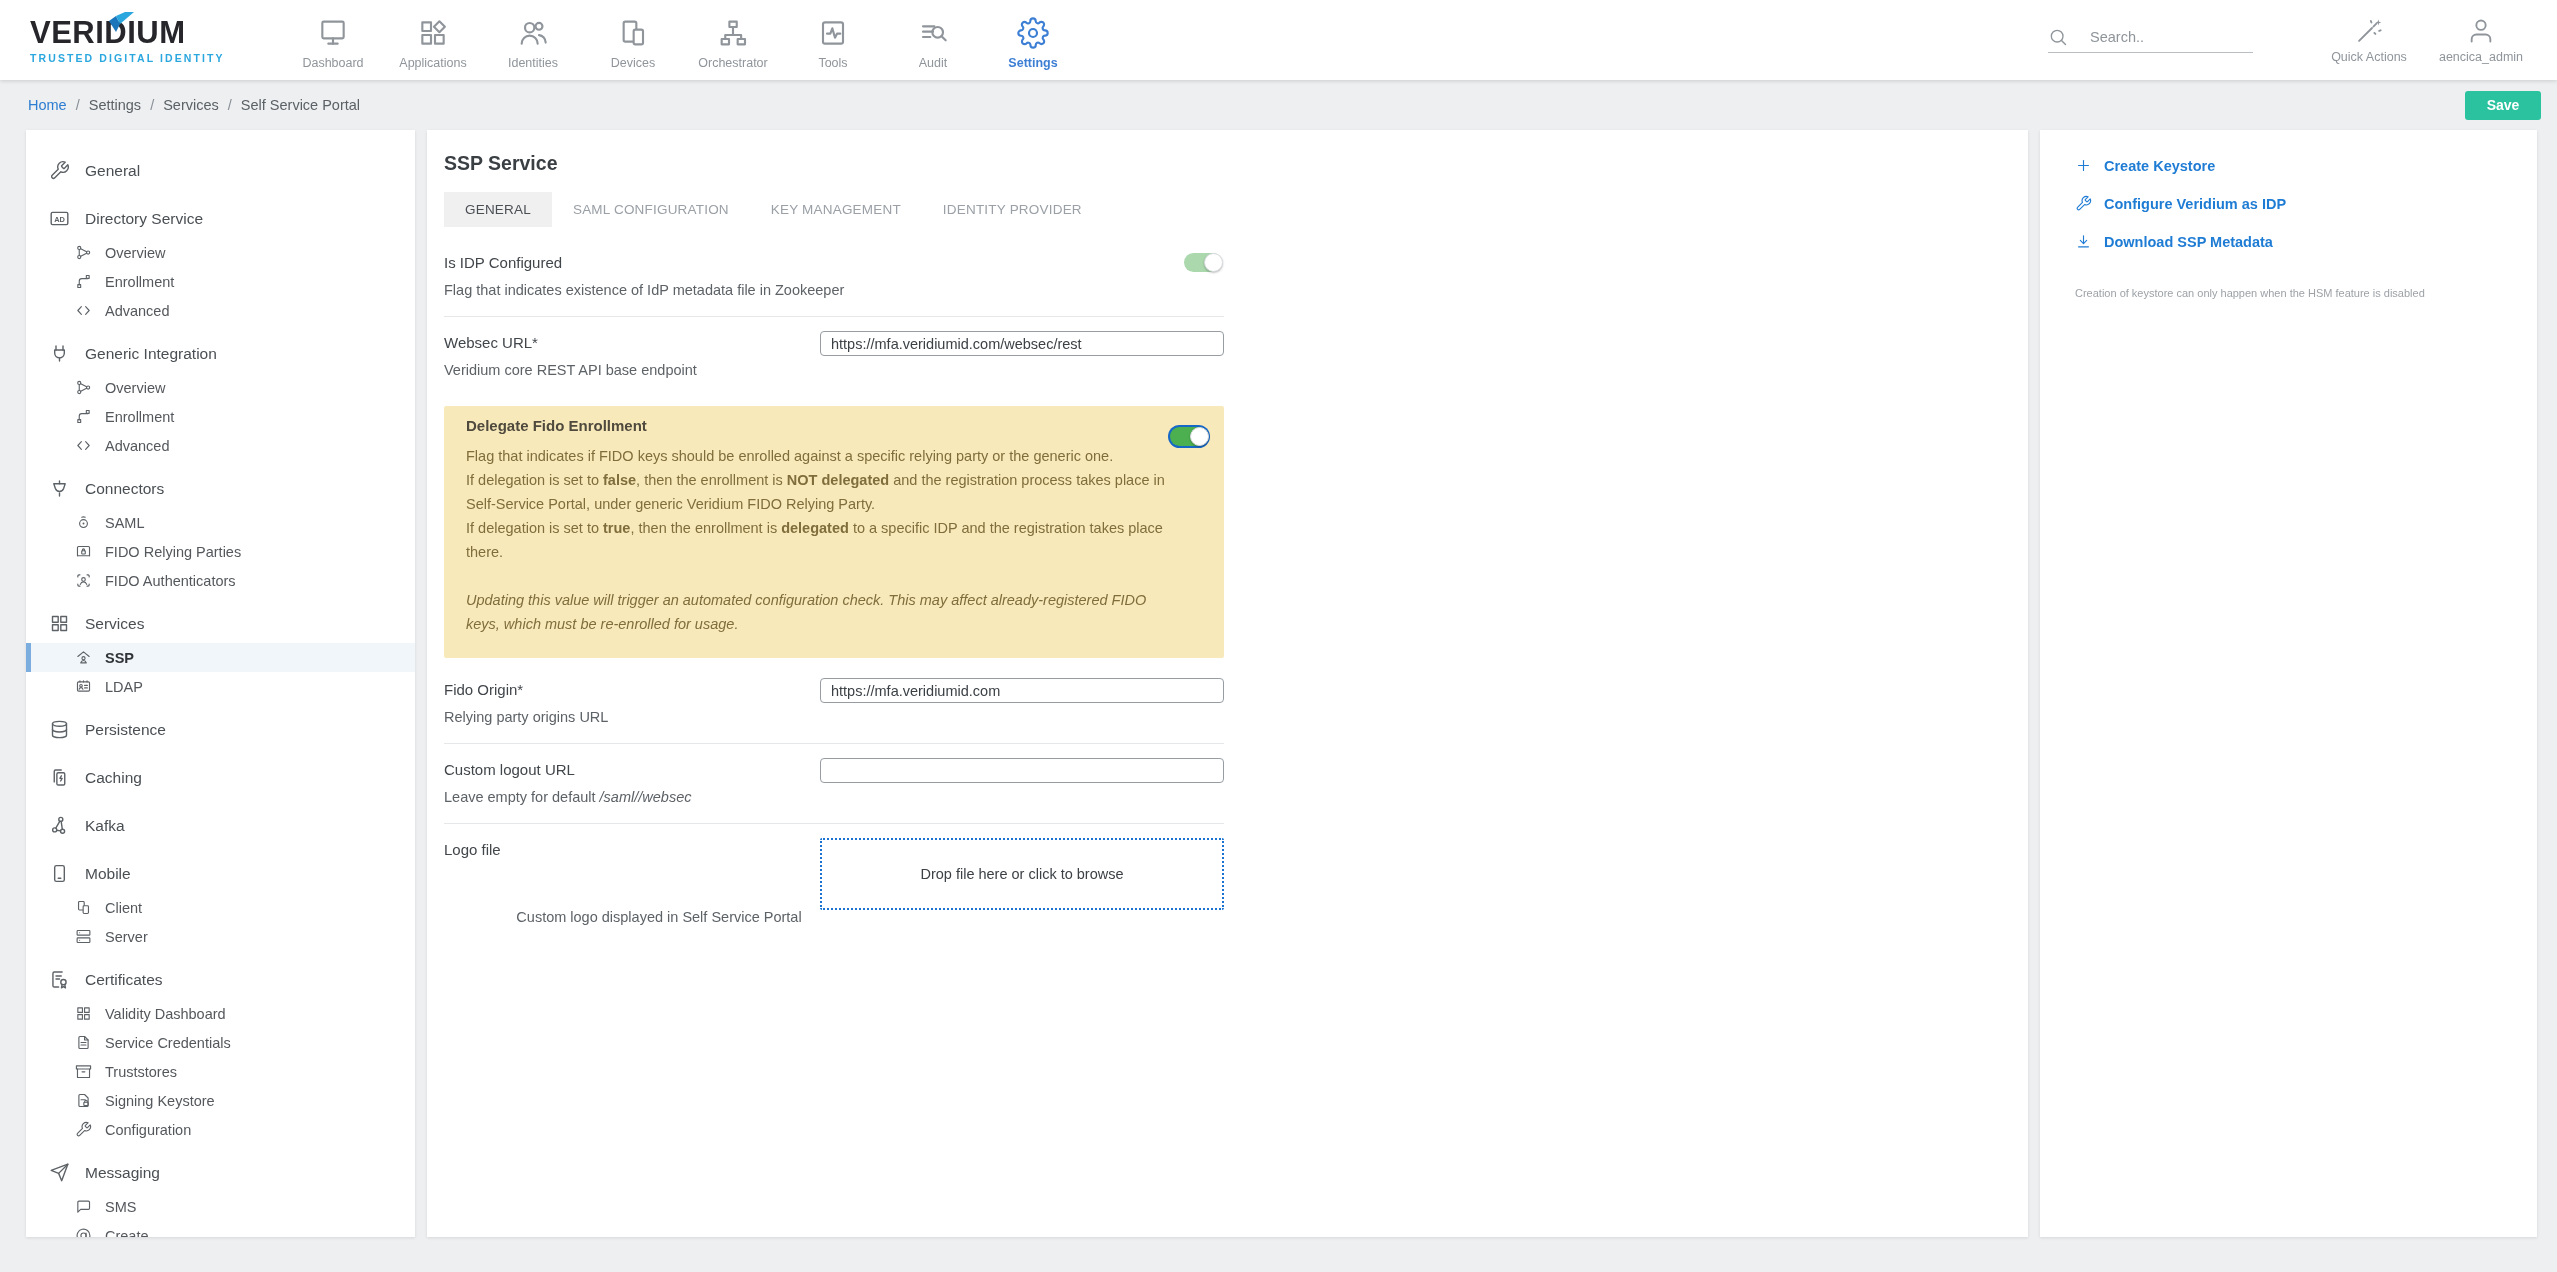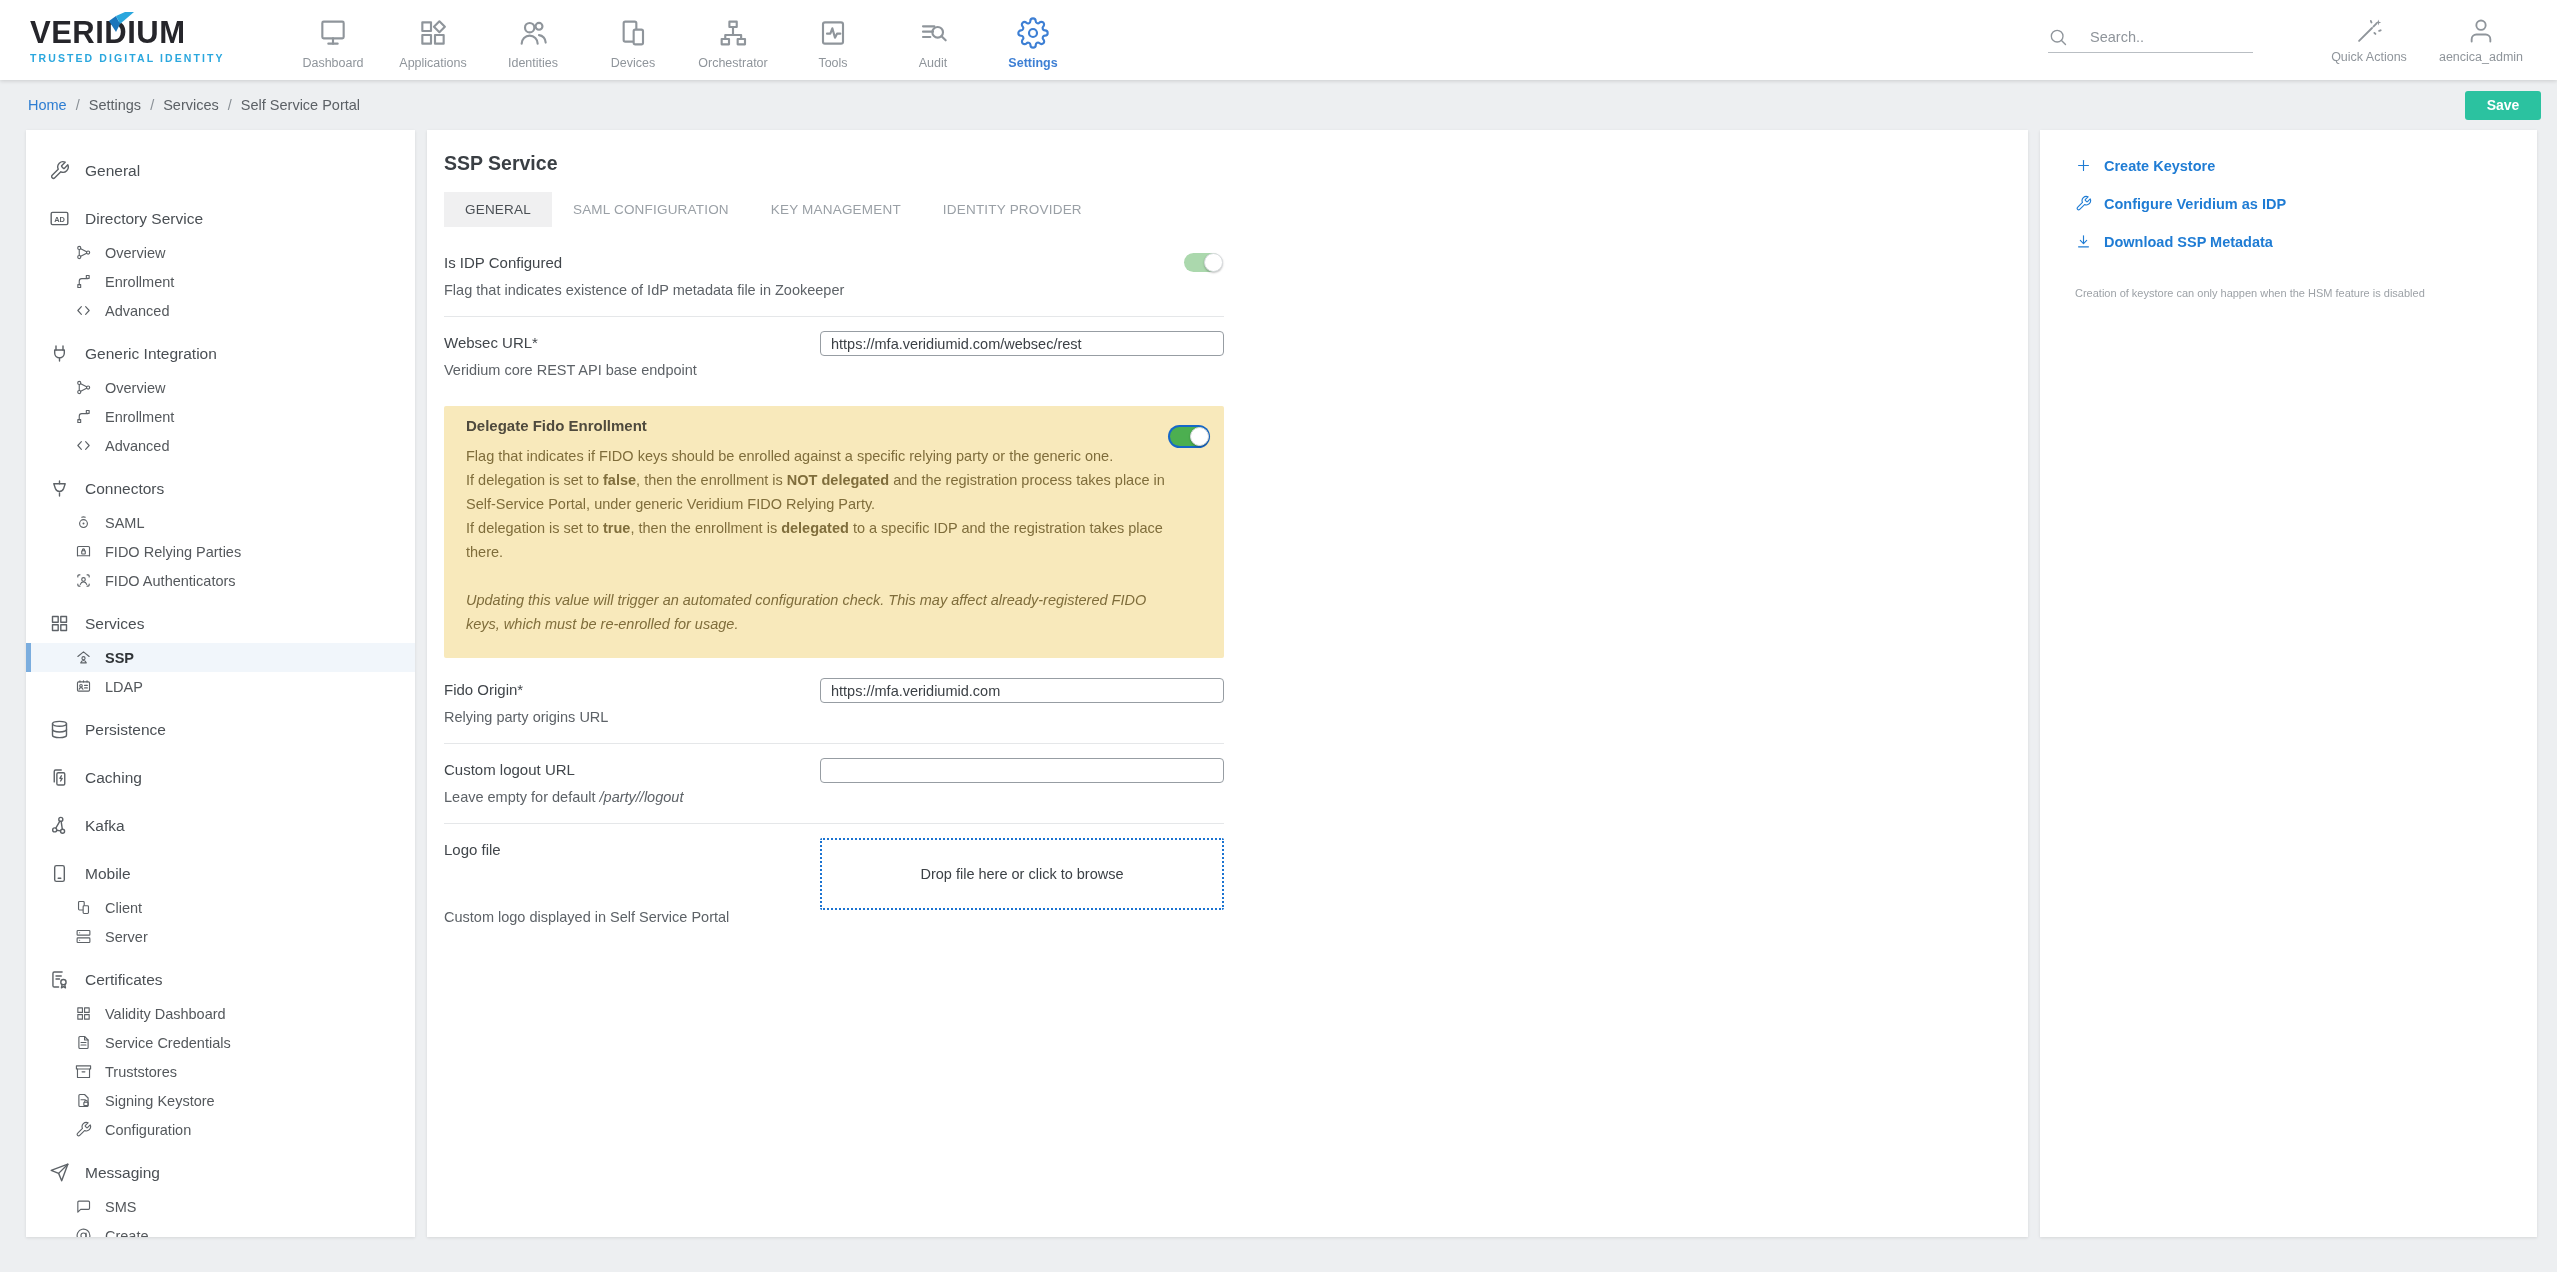--- a/index.html
+++ b/index.html
@@ -68,21 +68,21 @@
   .toggle.focus { background:#4caf50; box-shadow:0 0 0 2px #1668c8; }
 
   .hl { background:#f8e9bb; margin:10px 0 6px; padding:11px 22px 22px; position:relative; border-radius:2px; width:780px; }
   .hl .flabel { color:#4f4a3d; font-weight:bold; margin-bottom:10px; }
   .hl p { font-size:14.5px; color:#7f6d3b; line-height:24px; max-width:705px; }
   .hl p.note { font-style:italic; margin-top:24px; }
   .hl b { font-weight:bold; }
   .hl .toggle { top:21px; right:16px; }
 
   .dropzone { width:404px; height:72px; border:2px dotted #1a73d1; border-radius:2px; display:flex; align-items:center; justify-content:center; font-size:14.5px; color:#3c4146; cursor:pointer; background:#fff; }
-  .logo-desc { margin-top:49px; }
+  .logo-desc { margin-top:49px;text-align:center; }
 
   
   .aside { width:497px; flex:none; padding:27px 30px 0 35px; }
   .alink { display:flex; align-items:center; gap:12px; color:#1f7cd4; font-size:14.5px; font-weight:bold; margin-bottom:21px; cursor:pointer; }
   .alink .ic { display:flex; }
   .alink .ic svg { width:17px; height:17px; }
   .aside-note { margin-top:32px; font-size:11px; color:#9da2a7; line-height:23px; max-width:415px; }
 
   .ic svg { display:block; fill:none; stroke:currentColor; stroke-width:1.6; stroke-linecap:round; stroke-linejoin:round; }
 </style>
@@ -571,21 +571,21 @@
           <p><span>If delegation is set to </span><b>true</b><span>, then the enrollment is </span><b>delegated</b><span> to a specific IDP and the registration takes place there.</span></p>
           <p class="note">Updating this value will trigger an automated configuration check. This may affect already-registered FIDO keys, which must be re-enrolled for usage.</p>
         </div>
         <div class="frow divider">
           <div class="flabel">Fido Origin*</div>
           <div class="fdesc"><span>Relying party origins URL</span></div>
           <div class="control"><input class="tinput" type="text" value="https://mfa.veridiumid.com" style=""></div>
         </div>
         <div class="frow divider">
           <div class="flabel">Custom logout URL</div>
-          <div class="fdesc"><span>Leave empty for default </span><i>/party//logout</i></div>
+          <div class="fdesc"><span>Leave empty for default </span><i>/saml//websec</i></div>
           <div class="control"><input class="tinput" type="text" value="" style=""></div>
         </div>
         <div class="frow frow-logo">
           <div class="flabel">Logo file</div>
           <div class="control">
             <div class="dropzone">Drop file here or click to browse</div>
           </div>
           <div class="fdesc logo-desc"><span>Custom logo displayed in Self Service Portal</span></div>
         </div>
       </div>

